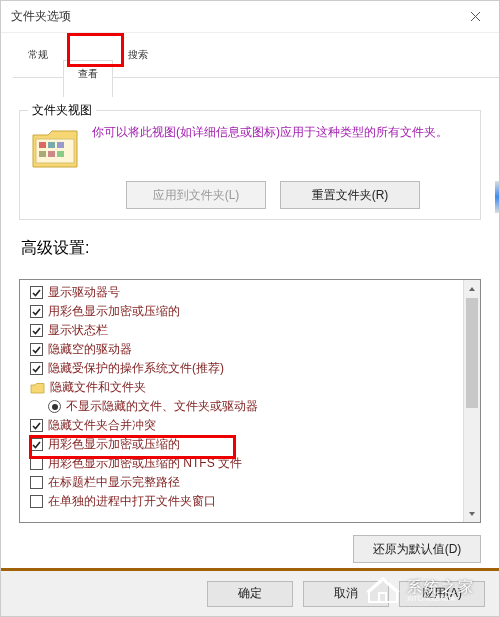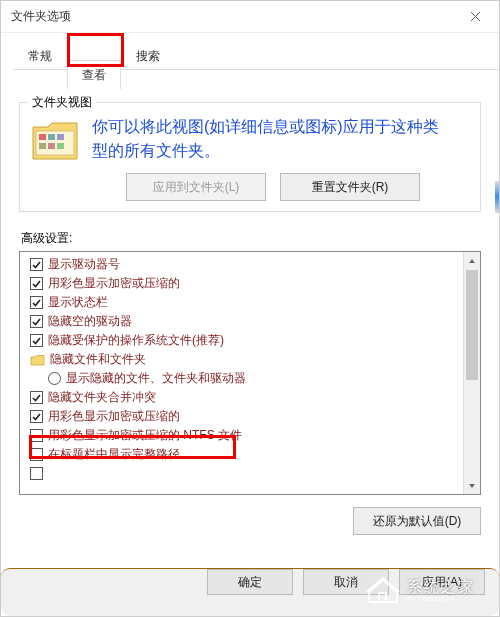--- a/index.html
+++ b/index.html
@@ -35,24 +35,24 @@
     color: #666; font-size: 16px;
   }
   .close-btn svg { width: 11px; height: 11px; stroke: #555; stroke-width: 1; }
   .tabs {
     display: flex;
     align-items: flex-end;
     padding: 8px 12px 0 12px;
     position: relative;
   }
   .tab {
-    padding: 6px 14px 5px 14px;
+    padding: 6px 14px 16px 14px;
     border: 1px solid transparent;
     border-bottom: none;
-    font-size: 12px;
+    font-size: 10px;
     color: #333;
     position: relative;
     background: #fff;
   }
   .tab.active {
     border-color: #ddd;
     background: #fff;
     z-index: 2;
     top: 19px;
   }
@@ -89,23 +89,23 @@
   .folder-views-row {
     display: flex;
     gap: 10px;
   }
   .folder-icon {
     width: 52px; height: 48px;
     flex-shrink: 0;
   }
   .folder-icon svg { width: 52px; height: 48px; }
   .folder-desc {
-    font-size: 16px;
+    font-size: 12px;
     line-height: 1.5;
-    color: #1d4ed8;
+    color: #a21caf;
   }
   .folder-btn-row {
     display: flex;
     gap: 14px;
     justify-content: center;
     margin-top: 10px;
     padding-left: 62px;
   }
   .winbtn {
     min-width: 140px;
@@ -113,22 +113,22 @@
     border: 1px solid #bbb;
     background: #eee;
     font-size: 12px;
     display: inline-flex;
     align-items: center;
     justify-content: center;
     color: #222;
   }
   .winbtn.disabled { color: #9a9a9a; background: #f2f2f2; }
   .advanced-label {
-    margin: 18px 0 4px 2px;
-    font-size: 12px;
+    margin: 18px 0 20px 2px;
+    font-size: 16px;
   }
   .settings-box {
     border: 1px solid #888;
     height: 244px;
     overflow: hidden;
     background: #fff;
     position: relative;
     padding: 3px 0;
   }
   .settings-inner {
@@ -207,27 +207,26 @@
   .restore-row {
     display: flex;
     justify-content: flex-end;
     padding: 12px 0 10px 0;
   }
   .footer {
     position: absolute;
     left: 0; right: 0; bottom: 0;
     height: 48px;
     background: #f0f0f0;
-    border-top: 1px solid #a16207;
+    border-top: 3px solid #a16207;
     display: flex;
     justify-content: flex-end;
-    align-items: flex-start;
+    align-items: center;
     gap: 10px;
     padding-right: 14px;
-    border-radius: 9px;
   }
   .footer .winbtn { min-width: 86px; height: 26px; background: #e6e6e6; }
   .watermark {
     position: absolute;
     right: 6px; bottom: 6px;
     width: 128px; height: 40px;
     color: #fff;
     display: flex;
     align-items: center;
     gap: 6px;
@@ -338,22 +337,22 @@
             </span>
             <span>隐藏受保护的操作系统文件(推荐)</span>
           </div>
           <div class="tree-item">
             <span class="folder-ico"><svg viewBox="0 0 15 14">
                 <path d="M1 4 L5 4 L6.5 2.5 L14 2.5 L14 12 L1 12 Z" fill="#f6d774" stroke="#caa63a" stroke-width="0.8"></path>
               </svg></span>
             <span>隐藏文件和文件夹</span>
           </div>
           <div class="tree-item lvl2">
-            <span class="rad"></span>
-            <span>显示隐藏的文件、文件夹和驱动器</span>
+            <span class="rad checked"></span>
+            <span>不显示隐藏的文件、文件夹或驱动器</span>
           </div>
           <div class="tree-item">
             <span class="chk">
               <svg viewBox="0 0 11 11">
                 <path d="M2 6 L4.5 8.5 L9 3" fill="none" stroke="#222" stroke-width="1.6"></path>
               </svg>
             </span>
             <span>隐藏文件夹合并冲突</span>
           </div>
           <div class="tree-item">
@@ -367,20 +366,21 @@
           <div class="tree-item">
             <span class="chk"></span>
             <span>用彩色显示加密或压缩的 NTFS 文件</span>
           </div>
           <div class="tree-item">
             <span class="chk"></span>
             <span>在标题栏中显示完整路径</span>
           </div>
           <div class="tree-item">
             <span class="chk"></span>
+            <span>在单独的进程中打开文件夹窗口</span>
           </div>
         </div>
       <div class="scrollbar">
         <div class="sb-btn">
             <svg viewBox="0 0 8 8">
               <path d="M4 2 L7 6 L1 6 Z"></path>
             </svg>
           </div>
         <div class="sb-thumb"></div>
         <div class="sb-btn" style="position:absolute;bottom:0;">

